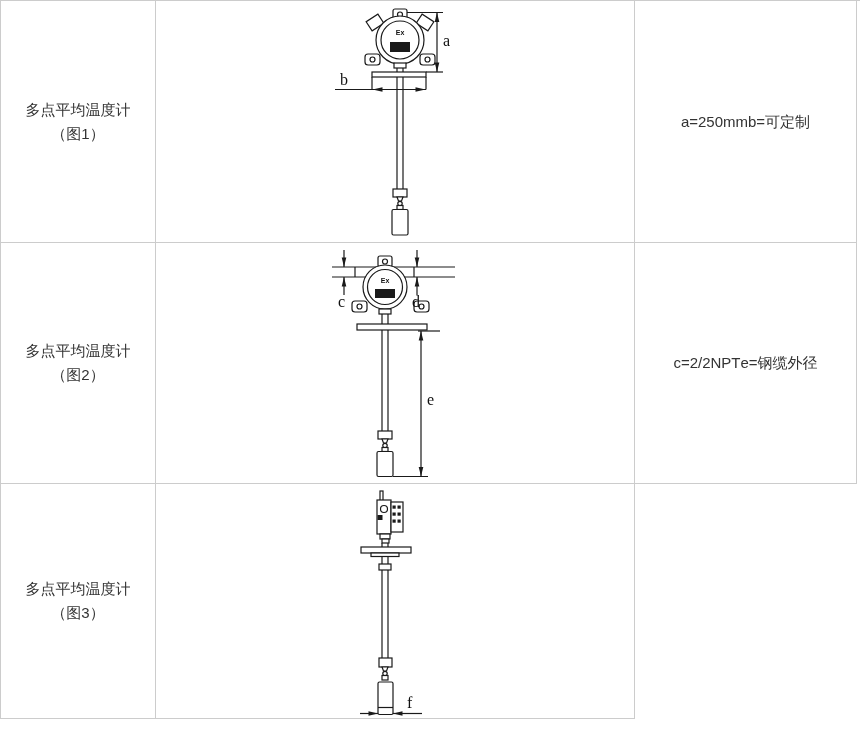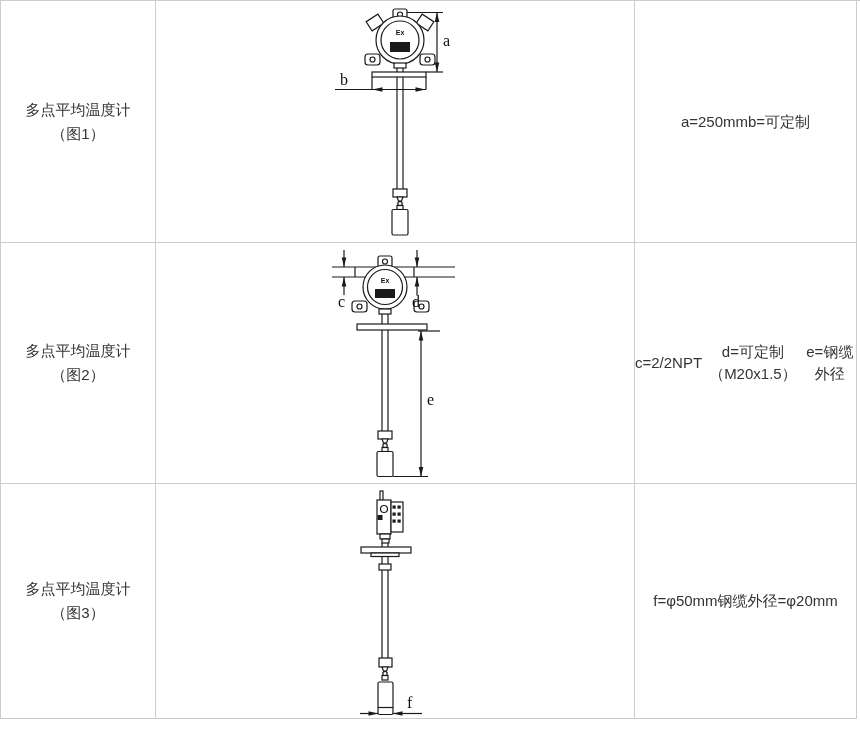--- a/index.html
+++ b/index.html
@@ -193,21 +193,20 @@
           <g>
             <line class="ln" x1="265" y1="88" x2="265" y2="233.5"></line>
             <polygon class="dk" points="265,88 262.7,97.5 267.3,97.5"></polygon>
             <polygon class="dk" points="265,233.5 262.7,224 267.3,224"></polygon>
             <text class="dim" x="271" y="162">e</text>
           </g>
         </svg>
       </div>
       <div class="cell dims h2">
         <div>c=2/2NPT</div>
-        <div>d=可定制（M20x1.5）</div>
         <div>e=钢缆外径</div>
       </div>
     </div>
 
     <div class="row">
       <div class="cell label h3">
         <div>多点平均温度计</div>
         <div>（图3）</div>
       </div>
       <div class="cell fig h3">
@@ -251,20 +250,16 @@
 
           <g>
             <line class="ln" x1="204" y1="229.5" x2="222" y2="229.5"></line>
             <polygon class="dk" points="222,229.5 212.5,227.2 212.5,231.8"></polygon>
             <line class="ln" x1="237" y1="229.5" x2="266" y2="229.5"></line>
             <polygon class="dk" points="237,229.5 246.5,227.2 246.5,231.8"></polygon>
             <text class="dim" x="251" y="224">f</text>
           </g>
         </svg>
       </div>
-      <div class="cell dims h3">
-        <div>f=φ50mm</div>
-        <div>钢缆外径=φ20mm</div>
-      </div>
     </div>
 
   </div>
 </div>
 
 </body></html>

